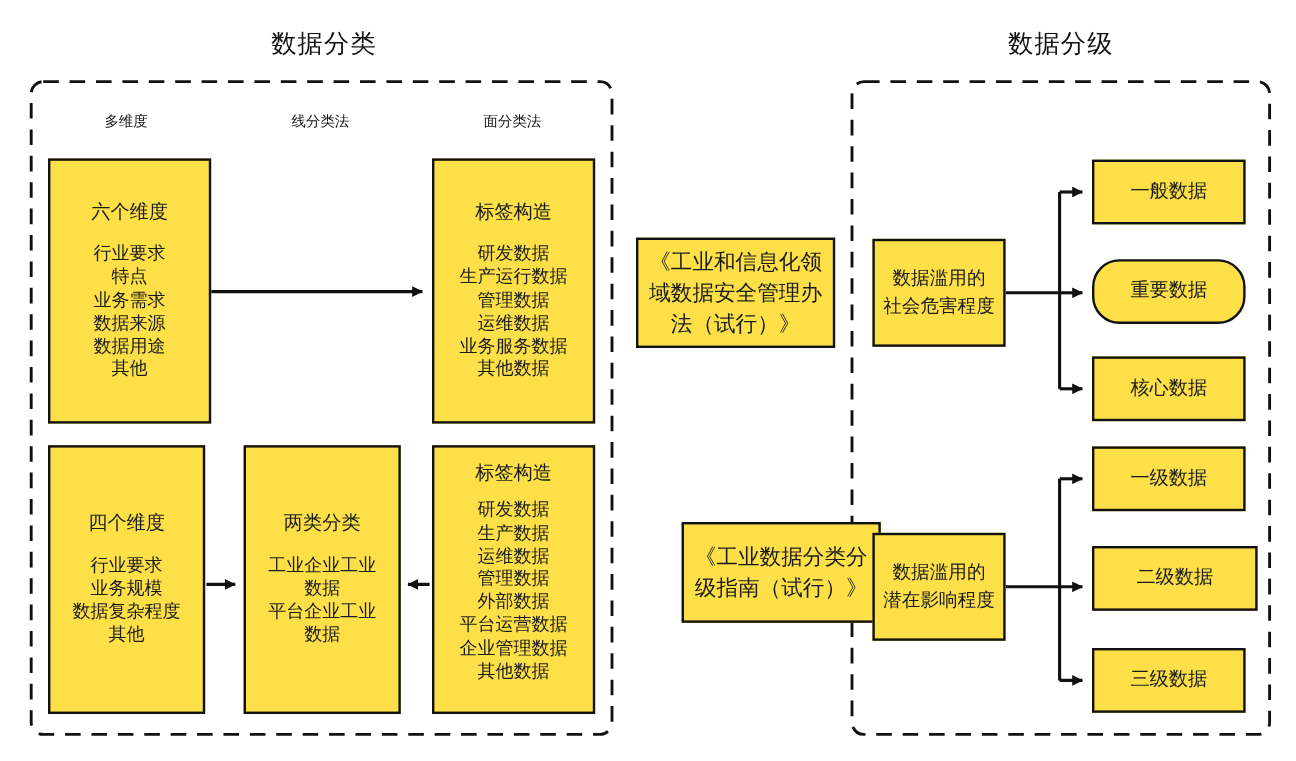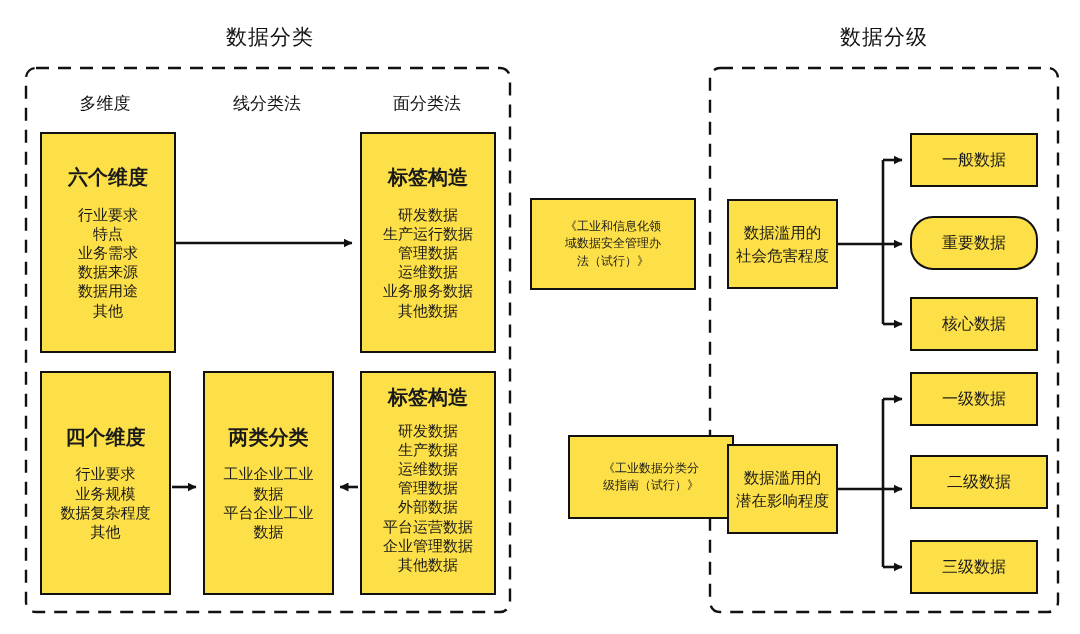--- a/index.html
+++ b/index.html
@@ -20,52 +20,52 @@
     font-size:21px;
     letter-spacing:1px;
     color:#111;
     text-align:center;
     white-space:nowrap;
     line-height:1;
   }
 
   .col-head{
     position:absolute;
-    font-size:17px;
+    font-size:12px;
     color:#111;
     text-align:center;
     white-space:nowrap;
     line-height:1;
   }
 
   .box{
     position:absolute;
     box-sizing:border-box;
     border:2.4px solid #111;
     background:#fde047;
     display:flex;
     flex-direction:column;
     align-items:center;
     justify-content:center;
     text-align:center;
     line-height:1.28;
   }
   .box .b-title{
-    font-weight:bold;
-    font-size:20px;
+    font-weight:normal;
+    font-size:16px;
     margin-bottom:14px;
     white-space:nowrap;
   }
   .box .b-list{
     font-size:15px;
   }
   .box .b-list div{white-space:nowrap;}
 
   .box.simple{font-size:16px;}
-  .box.doc{font-size:12px;line-height:1.45;padding:0 8px;}
+  .box.doc{font-size:18px;line-height:1.45;padding:0 8px;}
   .box.doc div{white-space:nowrap;}
   .box.factor{font-size:15.5px;line-height:1.5;}
   .box.factor div{white-space:nowrap;}
 </style>
 </head>
 <body>
 
 <div id="stage">
 
   <svg class="svg-layer" viewBox="0 0 1080 634">

